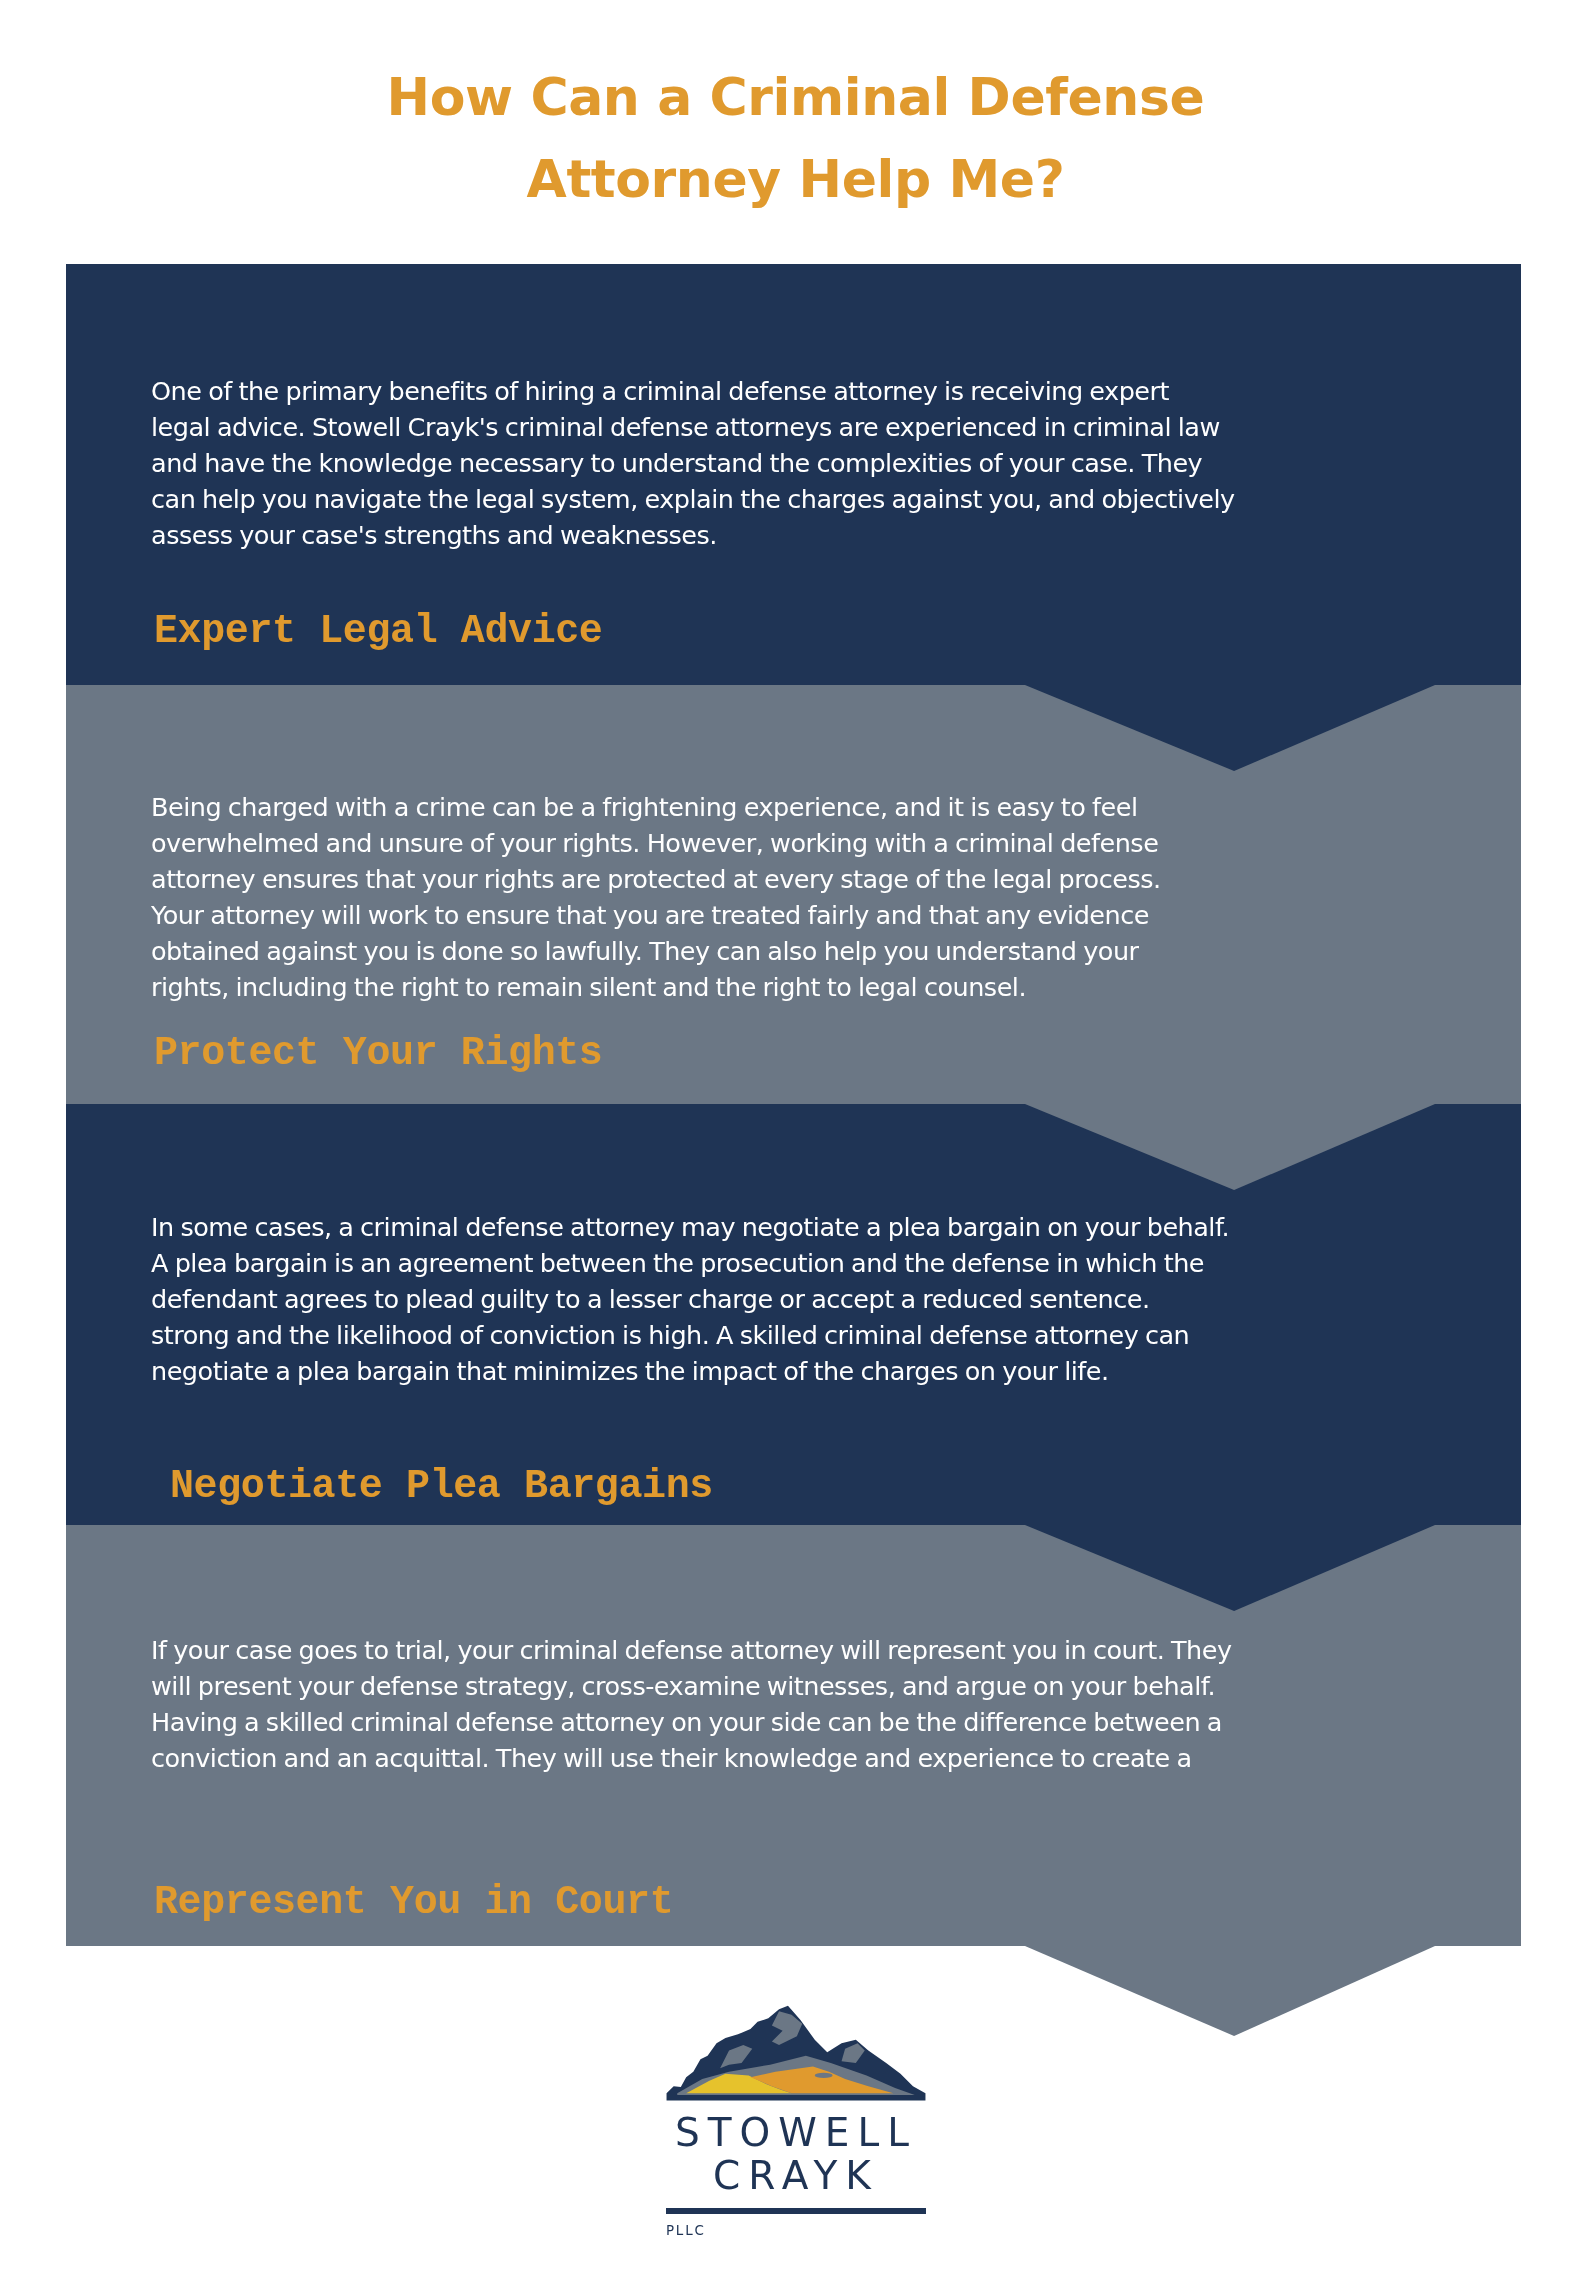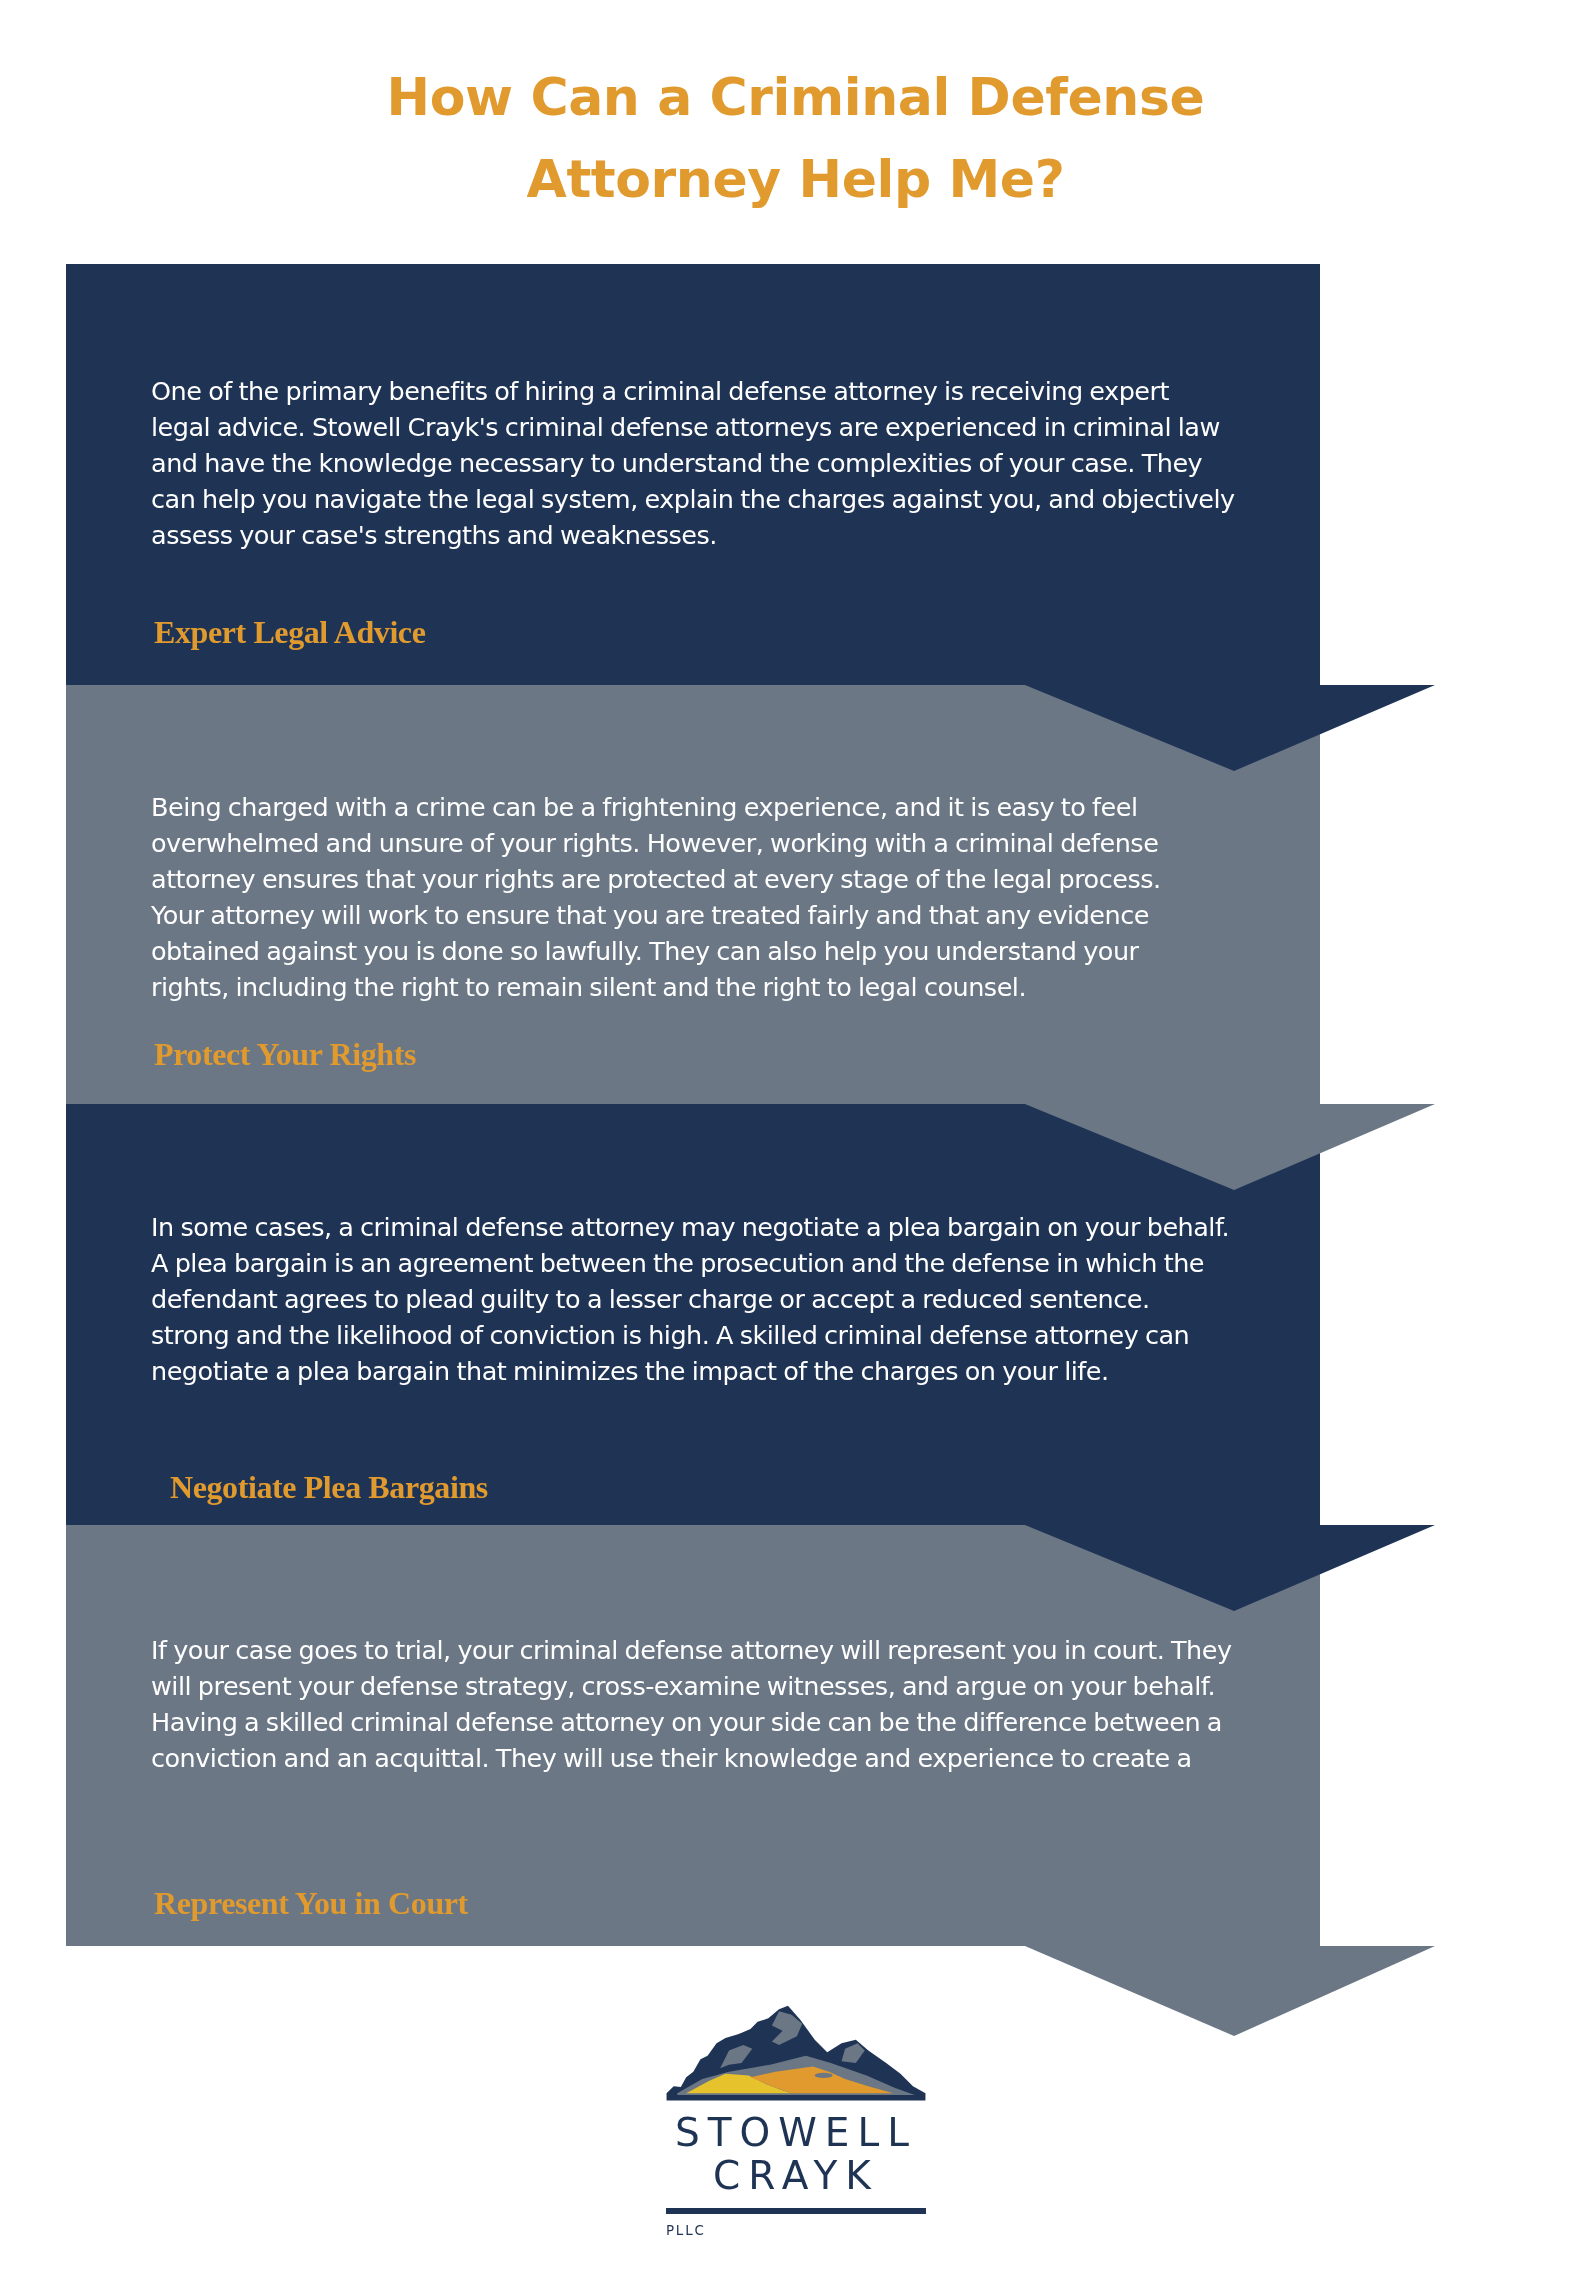--- a/index.html
+++ b/index.html
@@ -8,39 +8,39 @@
     font-family: "DejaVu Sans", sans-serif;
   }
   .title {
     position: absolute; left: 0; top: 56px; width: 1591px;
     text-align: center; color: #E09A2E;
     font-family: "DejaVu Sans", sans-serif; font-size: 52px; line-height: 82px;
     letter-spacing: -0.4px;
   }
   .title span { display: block; }
   .panel {
-    position: absolute; left: 66px; width: 1254px;
+    position: absolute; left: 66px; width: 1455px;
   }
   .navy { background: #1F3455; }
   .gray { background: #6B7785; }
   .chevron {
     position: absolute; width: 410px; height: 86px;
     clip-path: polygon(0 0, 100% 0, 51% 100%);
   }
   .chev-inner { position:absolute; left:959px; top:0; }
   .body-text {
     position: absolute; left: 85px; width: 1325px;
     color: #ffffff; font-family: "DejaVu Sans", sans-serif;
     font-size: 25.5px; line-height: 36px; letter-spacing: -0.5px;
     word-spacing: -0.9px;
   }
   .body-text span { display: block; white-space: nowrap; }
   .heading {
     position: absolute; left: 88px; color: #E09A2E;
-    font-family: Liberation Serif, serif; font-size: 32px; line-height: 50px;
+    font-family: Liberation Mono, monospace; font-size: 40px; line-height: 50px;
     letter-spacing: -0.4px; white-space: nowrap;
   }
   .logo {
     position: absolute; left: 666px; top: 2004px; width: 260px; height: 251px;
   }
   .logo svg { display:block; }
   .logo-name {
     position: absolute; left: 0; width: 260px; text-align: center;
     color: #1F3455; font-family: "DejaVu Sans", sans-serif;
     font-size: 39px; line-height: 43px; letter-spacing: 8px; font-weight: normal;

